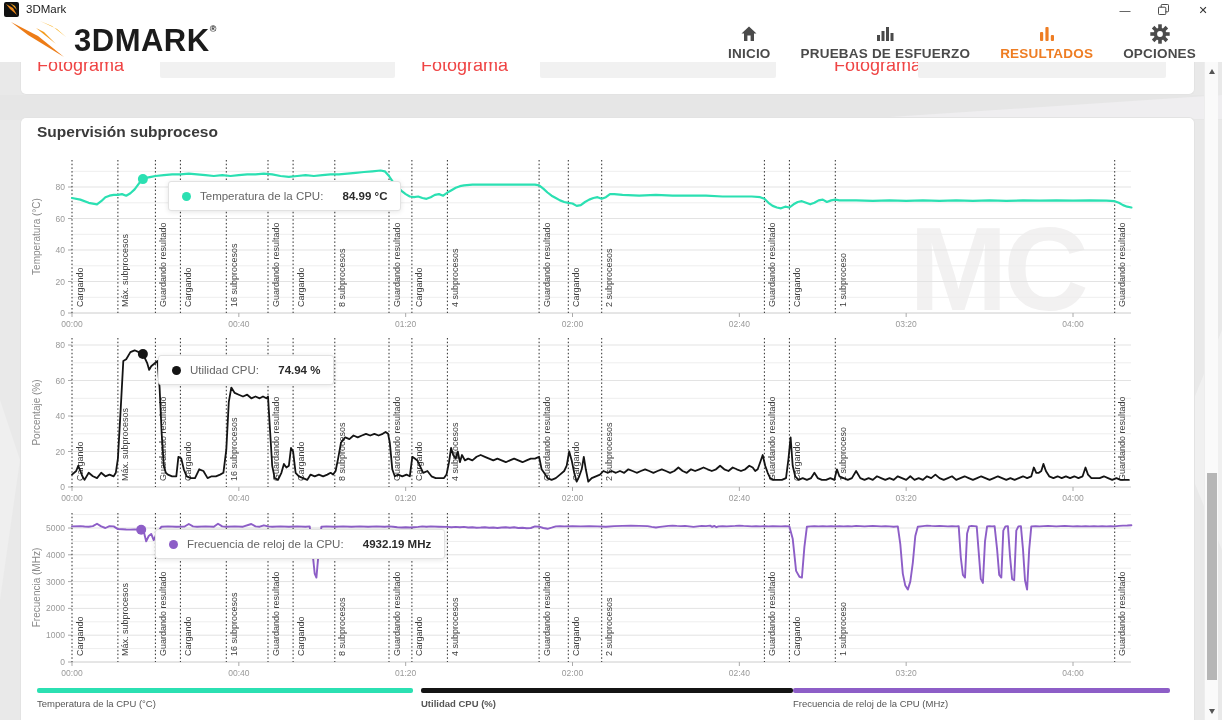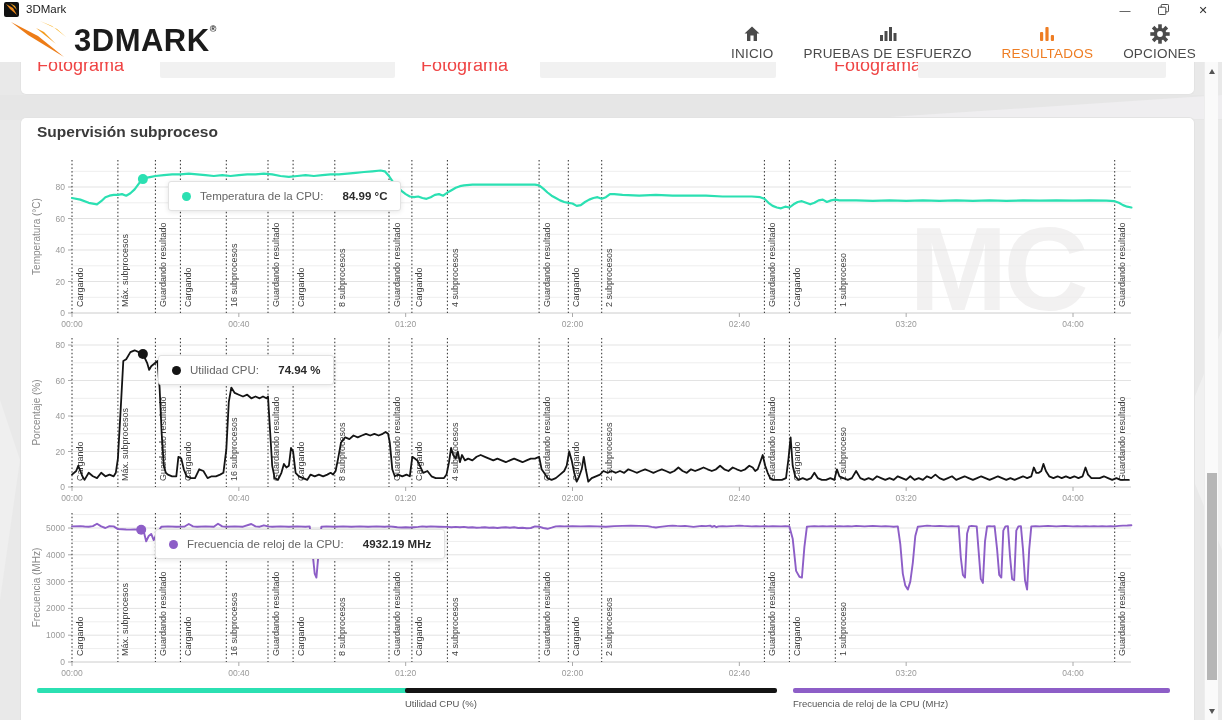--- a/index.html
+++ b/index.html
@@ -13,21 +13,21 @@
   .titlebar { position:absolute; left:0; top:0; width:1222px; height:20px; background:#fff; z-index:30; }
   .app-ico { position:absolute; left:4px; top:2px; width:15px; height:15px; background:#111; border-radius:2px; }
   .app-ico svg { position:absolute; left:1px; top:1px; }
   .win-title { position:absolute; left:26px; top:3px; font-size:11.5px; color:#222; }
   .winbtn { position:absolute; top:0; width:34px; height:20px; text-align:center; font-size:11px; color:#333; line-height:20px; cursor:default; }
   .header { position:absolute; left:0; top:20px; width:1222px; height:42px; background:#fff; z-index:25; }
   .brand { position:absolute; left:10px; top:0px; display:flex; align-items:flex-end; }
   .brand-name { font-size:31px; font-weight:800; color:#1b1b1b; letter-spacing:0.5px; line-height:38px; }
   .brand-reg { font-size:9px; color:#1b1b1b; vertical-align:top; position:relative; top:-12px; }
   .nav { position:absolute; right:26px; top:4px; display:flex; gap:30px; }
-  .nav-item { display:flex; flex-direction:column; align-items:center; cursor:pointer; color:#4a4a4a; }
+  .nav-item { display:flex; flex-direction:column; align-items:center; cursor:pointer; color:#4a4a4a;font-weight:bold; }
   .nav-item .nav-label { font-size:13.5px; margin-top:2px; letter-spacing:0.2px; white-space:nowrap; }
   .nav-item.active { color:#ee7d23; }
   .nav-item svg { display:block; }
   .card-top { position:absolute; left:20px; top:62px; width:1175px; height:33px; background:#fff; border-radius:0 0 6px 6px; overflow:hidden; border:1px solid #e3e3e3; border-top:none; }
   .fgroup { position:absolute; top:0; height:33px; }
   .fgroup .flabel { position:absolute; top:-7px; font-size:18px; color:#ef4444; }
   .fgroup .ffield { position:absolute; top:-6px; height:22px; background:#f1f1f1; border-radius:2px; }
   .card-main { position:absolute; left:20px; top:117px; width:1175px; height:603px; background:#fff; border-radius:6px 6px 0 0; border:1px solid #e3e3e3; border-bottom:none; }
   .section-title { position:absolute; left:37px; top:123px; font-size:15.5px; font-weight:700; color:#3a3a3a; z-index:5; }
 
@@ -394,22 +394,23 @@
   <span class="dot" style="background: rgb(20, 20, 20);"></span>
   <span><span>Utilidad CPU:</span> <b>74.94 %</b></span>
 </div>
 <div class="tooltip" id="tt2">
   <span class="dot" style="background: rgb(141, 94, 199);"></span>
   <span><span>Frecuencia de reloj de la CPU:</span> <b>4932.19 MHz</b></span>
 </div>
 
 <div class="legend-item" style="left:37px;width:376px;">
   <div class="legend-bar" style="background: rgb(43, 224, 178);"></div>
-</div>
-<div class="legend-item" style="left:405px;width:372px;">
+  <div class="legend-label">Temperatura de la CPU (°C)</div>
+</div>
+<div class="legend-item" style="left:421px;width:372px;font-weight:bold;">
   <div class="legend-bar" style="background: rgb(20, 20, 20);"></div>
   <div class="legend-label">Utilidad CPU (%)</div>
 </div>
 <div class="legend-item" style="left:793px;width:377px;">
   <div class="legend-bar" style="background: rgb(141, 94, 199);"></div>
   <div class="legend-label">Frecuencia de reloj de la CPU (MHz)</div>
 </div>
 
 <div class="scrollbar">
   <div class="scroll-arrow" style="top:2px;">

